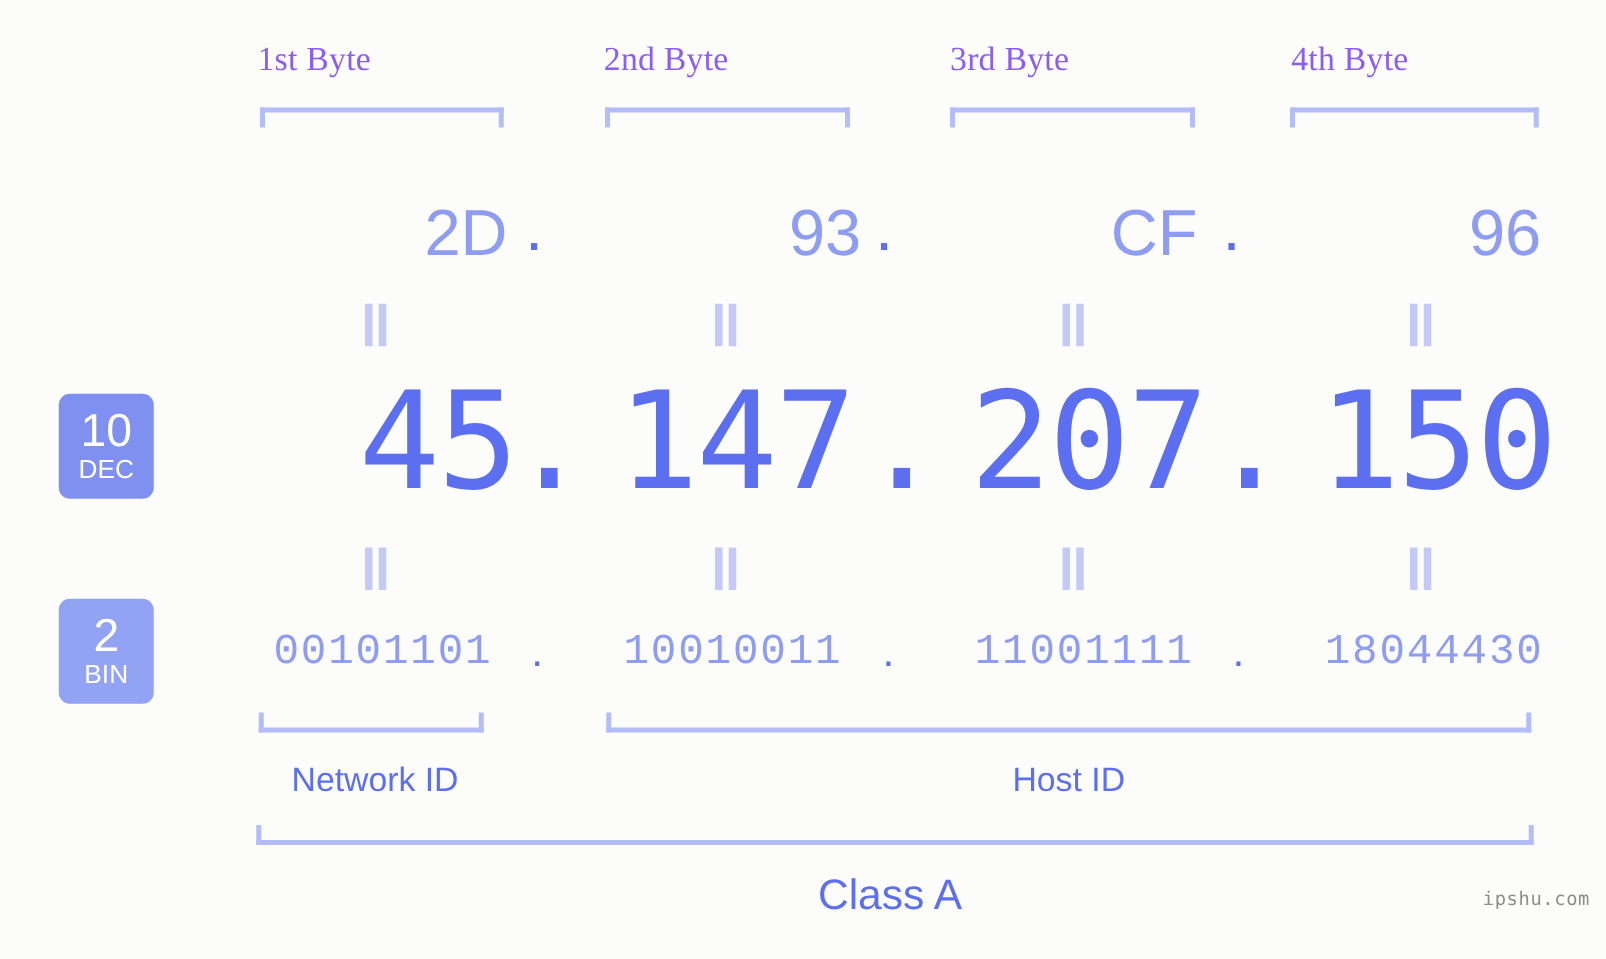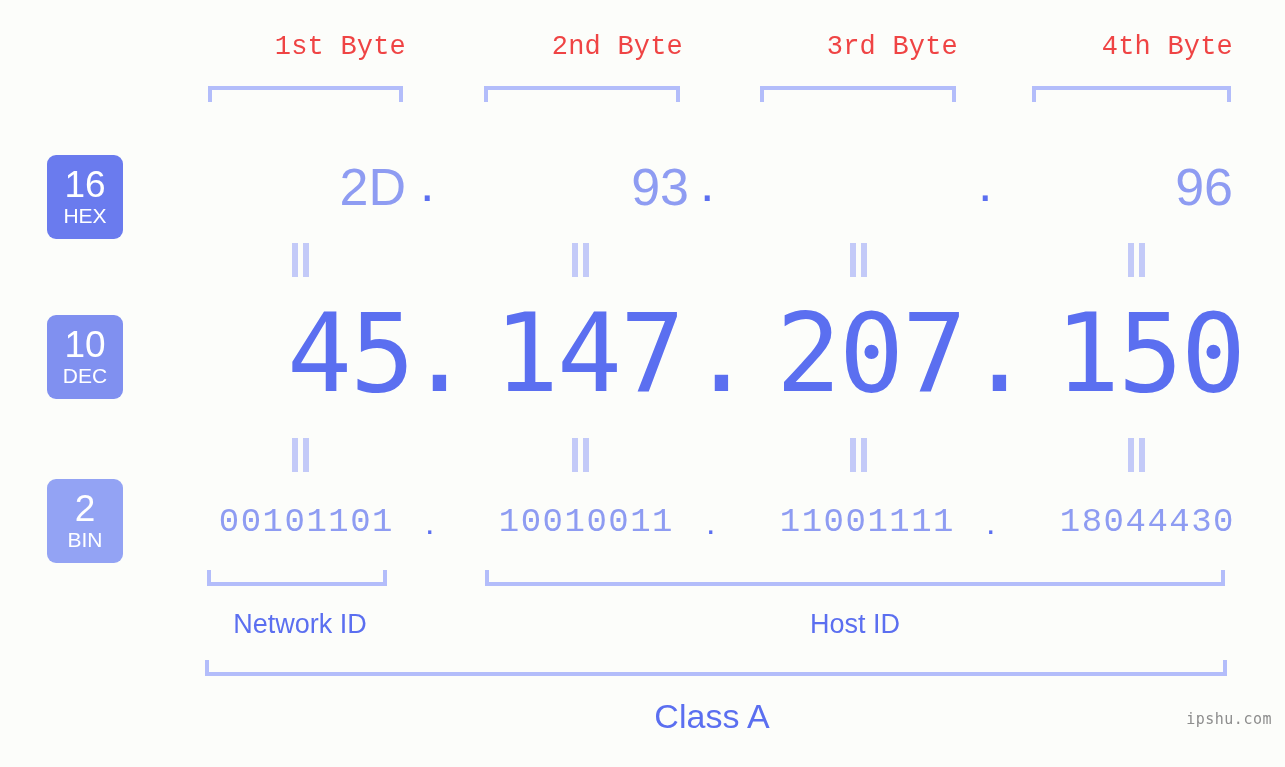--- a/index.html
+++ b/index.html
@@ -17,24 +17,24 @@
   #stage {
     position: relative;
     width: 1285px;
     height: 767px;
   }
 
   
   .byte-label {
     position: absolute;
     top: 32px;
-    text-align: right;
+    text-align: left;
     font-size: 27px;
-    color: #ef4444;
-    font-family: Liberation Mono, monospace;
+    color: #8b5cf6;
+    font-family: Liberation Serif, serif;
     letter-spacing: .2px;
     white-space: nowrap;
   }
 
   
   .bracket-top {
     position: absolute;
     height: 16px;
     border-top: 4px solid #b3bdfa;
     border-left: 4px solid #b3bdfa;
@@ -177,41 +177,38 @@
   <div class="byte-label" style="left:206px; width:200px;">1st Byte</div>
   <div class="byte-label" style="left:483px; width:200px;">2nd Byte</div>
   <div class="byte-label" style="left:760px; width:198px;">3rd Byte</div>
   <div class="byte-label" style="left:1033px; width:200px;">4th Byte</div>
 
   <div class="bracket-top" style="left:208px; top:86px; width:195px;"></div>
   <div class="bracket-top" style="left:484px; top:86px; width:196px;"></div>
   <div class="bracket-top" style="left:760px; top:86px; width:196px;"></div>
   <div class="bracket-top" style="left:1032px; top:86px; width:199px;"></div>
 
-  <div class="badge" style="top:155px; background:#6a7bee;">
-    <span class="num">16</span>
-    <span class="unit">HEX</span>
-  </div>
 
   <div class="badge" style="top:315px; background:#8090f0;">
     <span class="num">10</span>
     <span class="unit">DEC</span>
   </div>
 
   <div class="badge" style="top:479px; background:#93a3f4;">
     <span class="num">2</span>
     <span class="unit">BIN</span>
   </div>
 
   <div class="row-cell hex-val" style="left:206px; top:157px; width:200px;">2D</div>
   <div class="sep-hex" style="left:420px; top:157px;">.</div>
 
   <div class="row-cell hex-val" style="left:489px; top:157px; width:200px;">93</div>
   <div class="sep-hex" style="left:700px; top:157px;">.</div>
 
+  <div class="row-cell hex-val" style="left:758px; top:157px; width:200px;">CF</div>
   <div class="sep-hex" style="left:978px; top:157px;">.</div>
 
   <div class="row-cell hex-val" style="left:1033px; top:157px; width:200px;">96</div>
 
   <div class="eq" style="left:291px; top:243px;">
     <i class="a"></i>
       <i class="b"></i>
   </div>
   <div class="eq" style="left:571px; top:243px;">
     <i class="a"></i>

